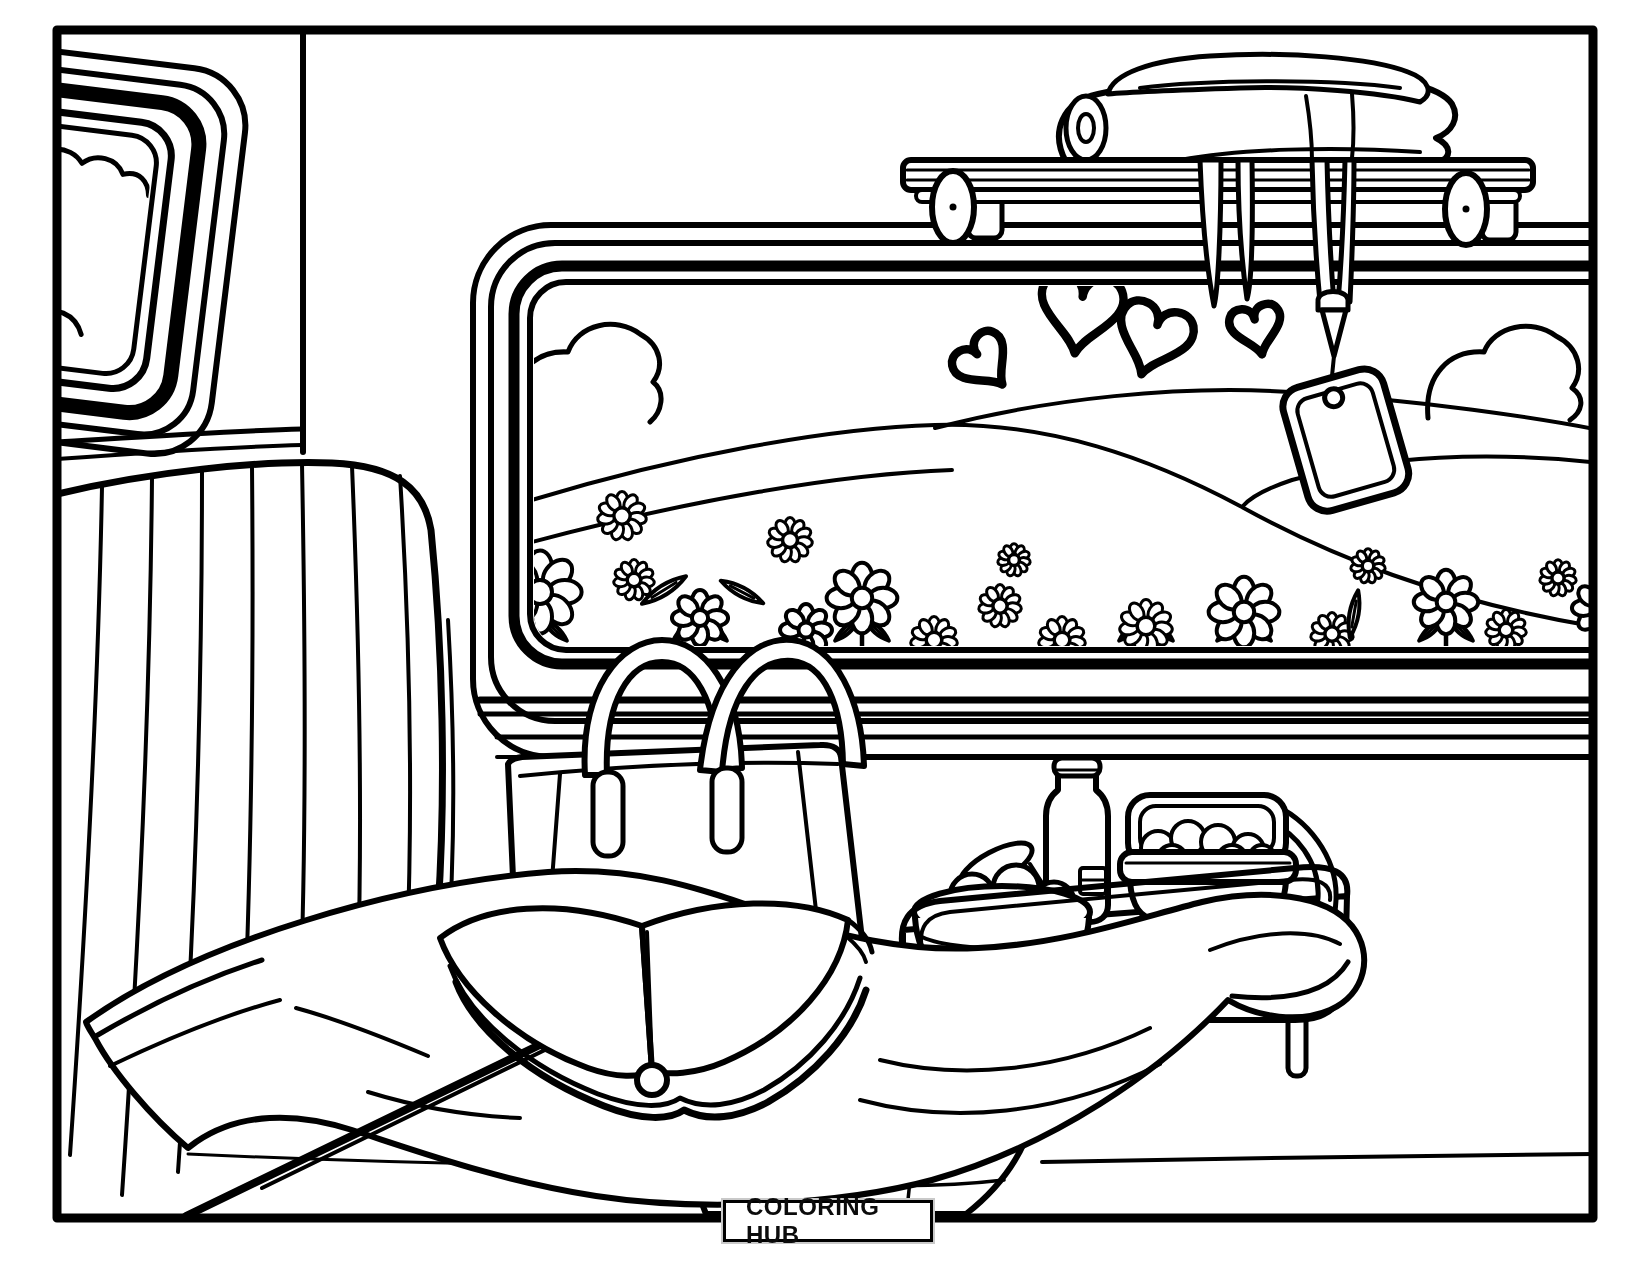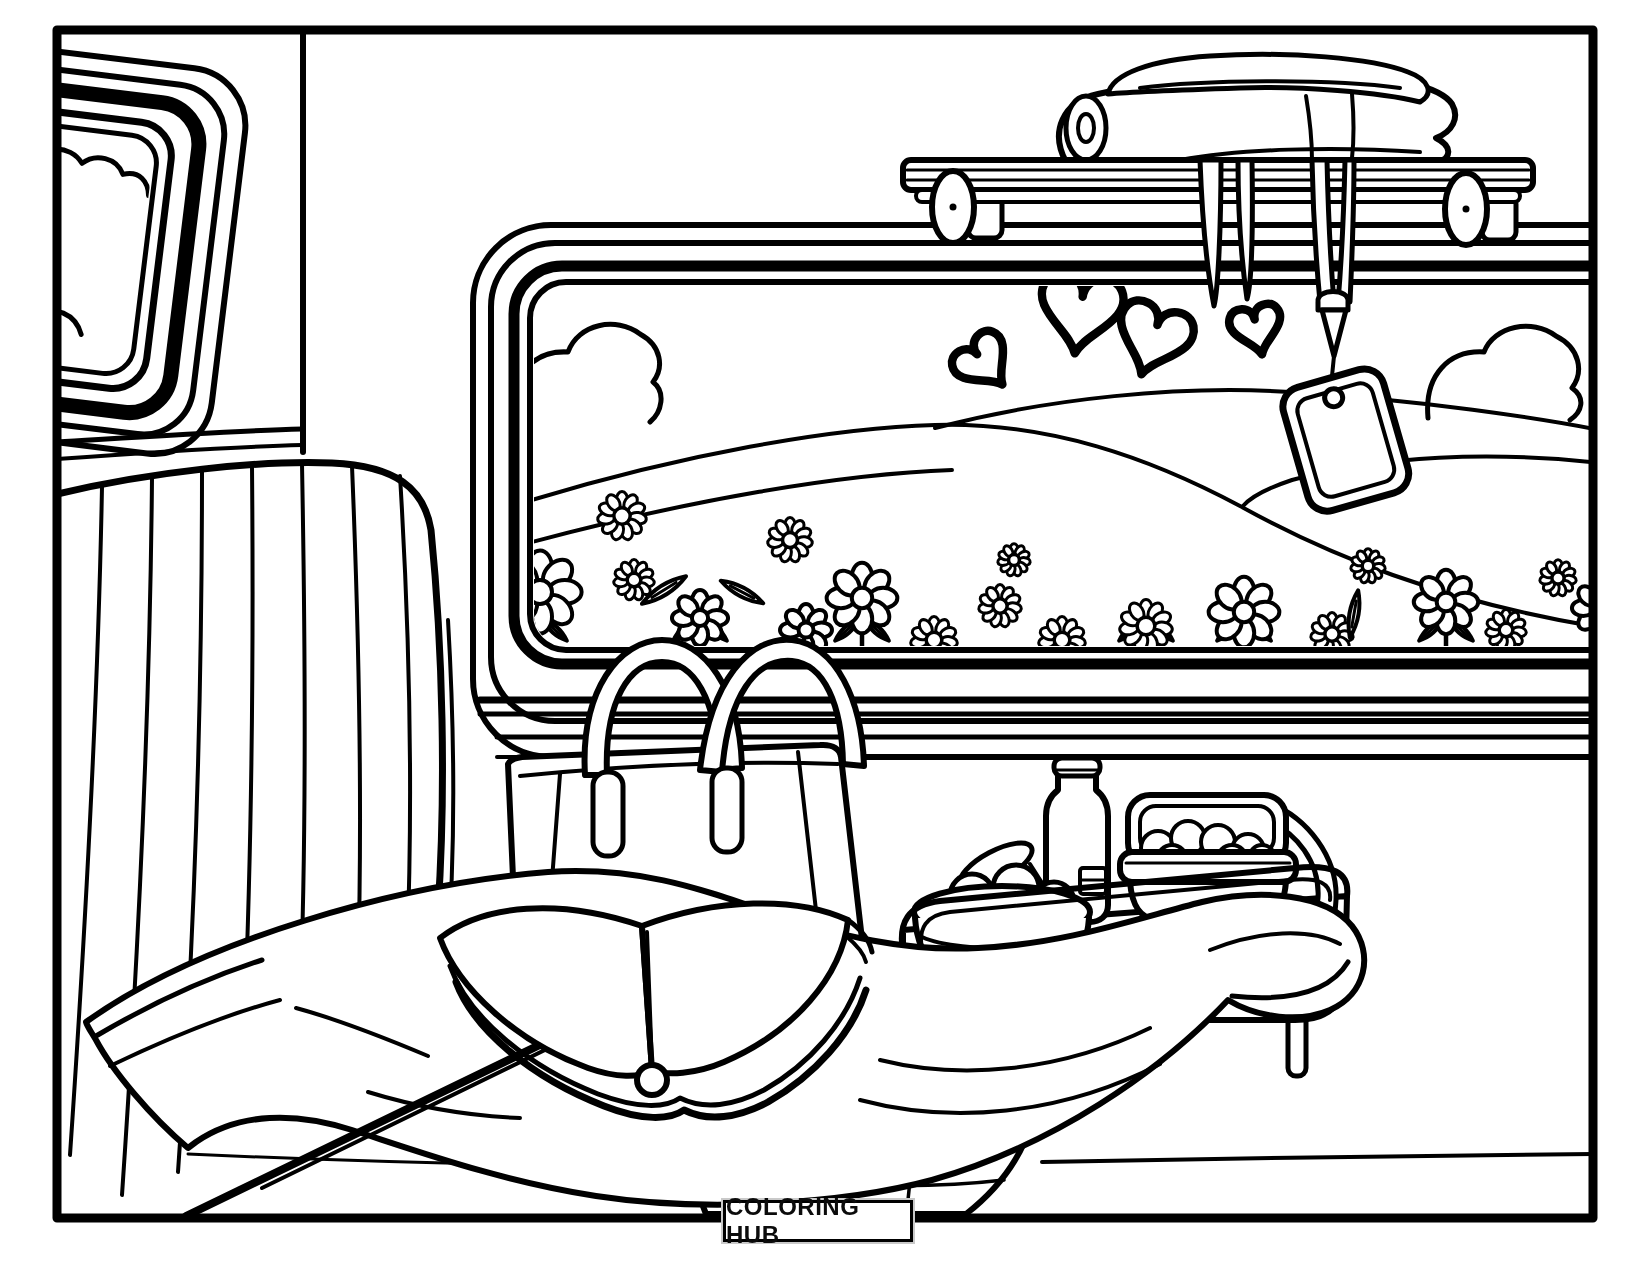--- a/index.html
+++ b/index.html
@@ -5,20 +5,21 @@
   html,body{margin:0;padding:0;background:#ffffff;}
   .page{position:relative;width:1650px;height:1275px;background:#ffffff;overflow:hidden;
         font-family:"Liberation Sans", sans-serif;}
   svg{position:absolute;left:0;top:0;}
   .brand-box{
     position:absolute;left:723px;top:1200px;width:184px;height:36px;
     background:#ffffff;border:3px solid #000;box-shadow:0 0 0 2px #c9c9c9;
     display:flex;align-items:center;justify-content:center;
     font-weight:bold;font-size:24px;letter-spacing:0.5px;color:#0b0b0b;
     font-family:"Liberation Sans", sans-serif;
+    padding-left:20px;
   }
   path,rect,ellipse,circle,line{vector-effect:none;}
 </style>
 </head>
 <body>
 
 <div class="page">
 <svg width="1650" height="1275" viewBox="0 0 1650 1275" fill="none" stroke="#000" stroke-linecap="round" stroke-linejoin="round">
 
   <defs>

